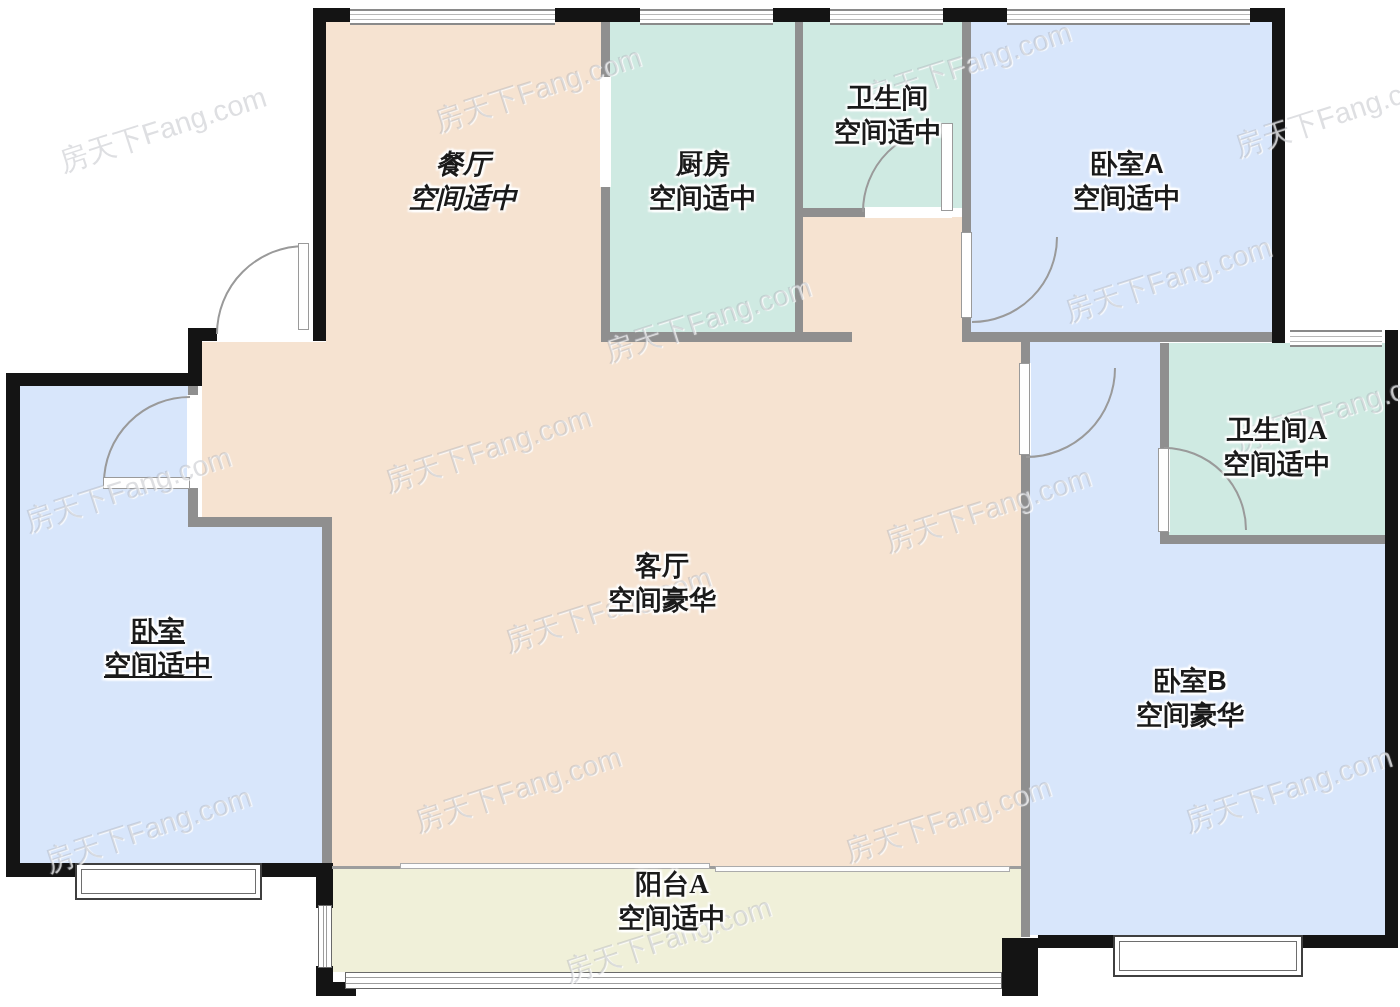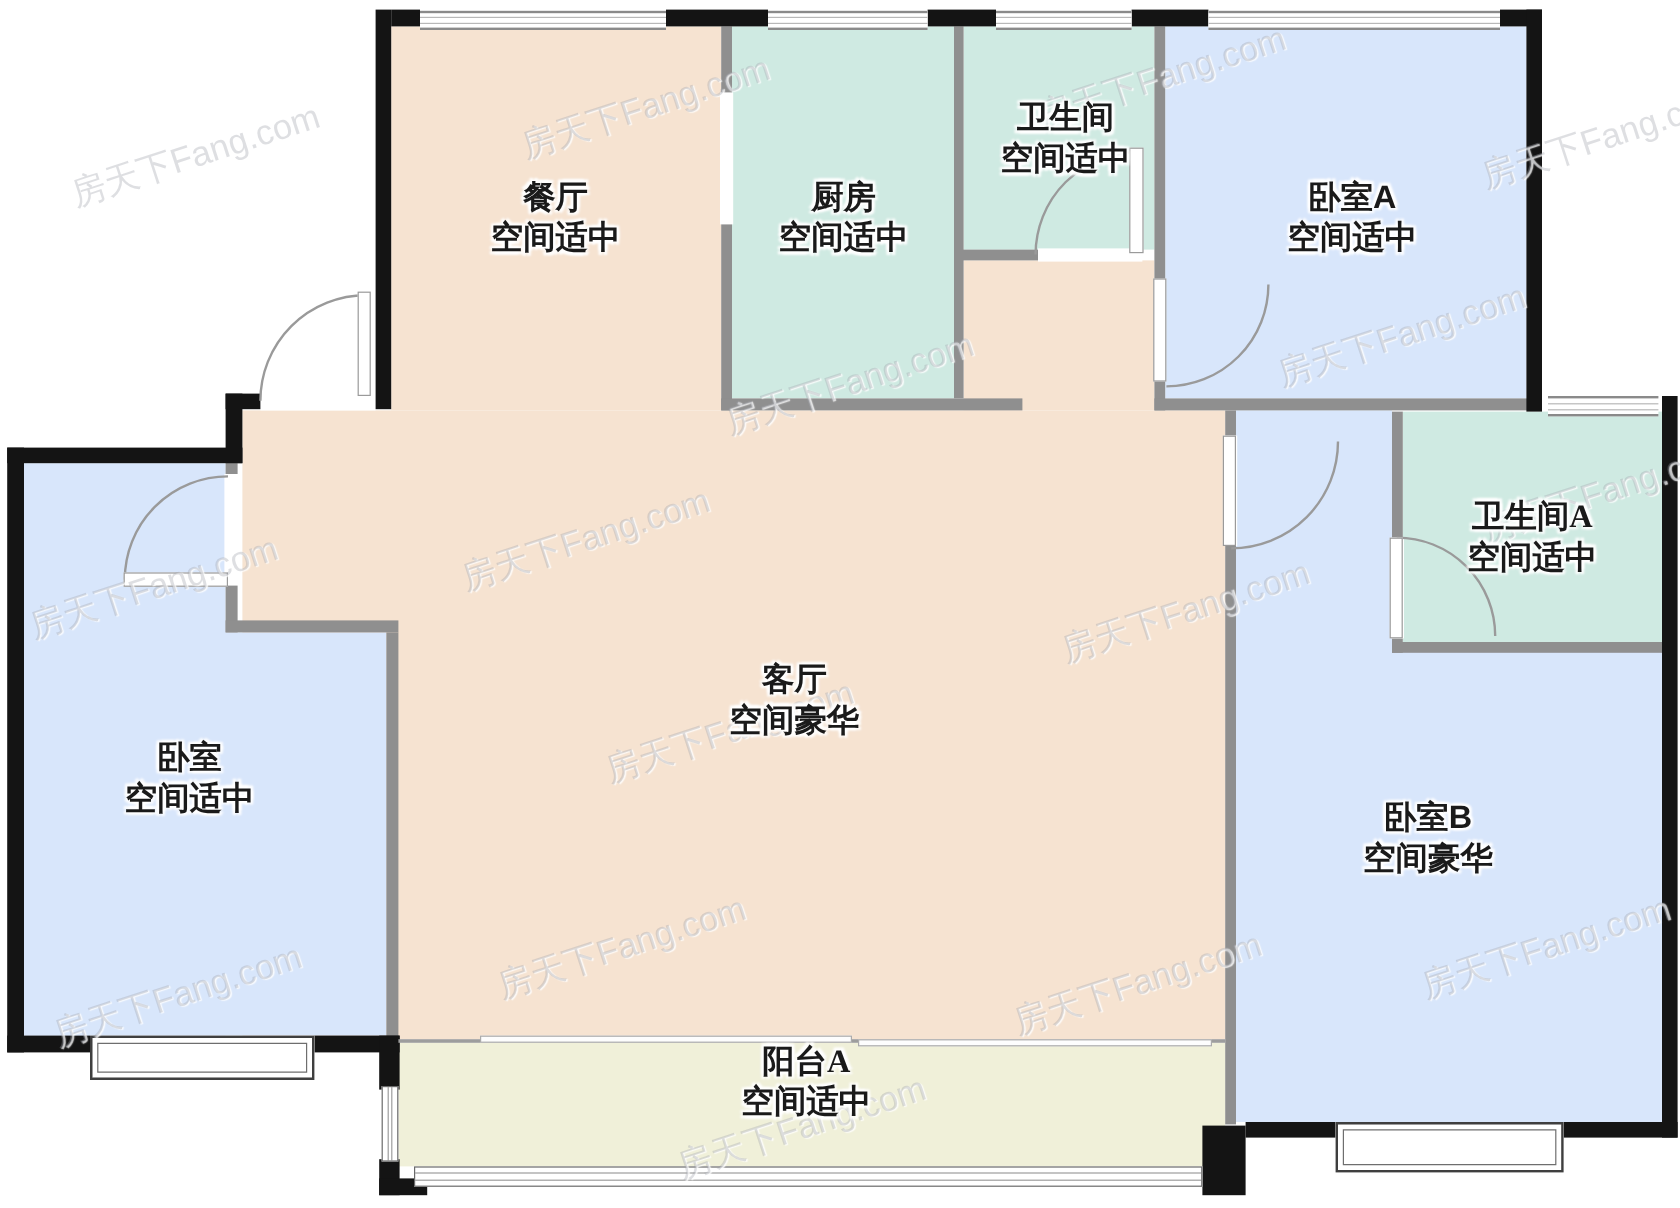--- a/index.html
+++ b/index.html
@@ -128,21 +128,21 @@
 
   <svg class="arcs" width="1400" height="1007" viewBox="0 0 1400 1007">
     <path d="M 217 334 A 88 88 0 0 1 305 246" fill="none" stroke="#9a9a9a" stroke-width="2"></path>
     <path d="M 104 483 A 86 86 0 0 1 190 397" fill="none" stroke="#9a9a9a" stroke-width="2"></path>
     <path d="M 863 212 A 85 85 0 0 1 948 127" fill="none" stroke="#9a9a9a" stroke-width="2"></path>
     <path d="M 1057 237 A 85 85 0 0 1 972 322" fill="none" stroke="#9a9a9a" stroke-width="2"></path>
     <path d="M 1115 368 A 89 89 0 0 1 1026 457" fill="none" stroke="#9a9a9a" stroke-width="2"></path>
     <path d="M 1164 448 A 82 82 0 0 1 1246 530" fill="none" stroke="#9a9a9a" stroke-width="2"></path>
   </svg>
 
-  <div class="room-label" style="left:463px;top:181px;">
+  <div class="room-label" style="left:463px;top:181px;font-style:italic;">
     <div>餐厅</div>
     <div>空间适中</div>
   </div>
   <div class="room-label" style="left:703px;top:181px;">
     <div>厨房</div>
     <div>空间适中</div>
   </div>
   <div class="room-label" style="left:888px;top:115px;">
     <div>卫生间</div>
     <div>空间适中</div>
@@ -152,21 +152,21 @@
     <div>空间适中</div>
   </div>
   <div class="room-label" style="left:1277px;top:447px;font-family:Liberation Serif, serif;">
     <div>卫生间A</div>
     <div>空间适中</div>
   </div>
   <div class="room-label" style="left:662px;top:583px;">
     <div>客厅</div>
     <div>空间豪华</div>
   </div>
-  <div class="room-label" style="left:158px;top:648px;">
+  <div class="room-label" style="left:158px;top:648px;text-decoration:underline;">
     <div>卧室</div>
     <div>空间适中</div>
   </div>
   <div class="room-label" style="left:1190px;top:698px;">
     <div>卧室B</div>
     <div>空间豪华</div>
   </div>
   <div class="room-label" style="left:672px;top:901px;font-family:Liberation Serif, serif;">
     <div>阳台A</div>
     <div>空间适中</div>

